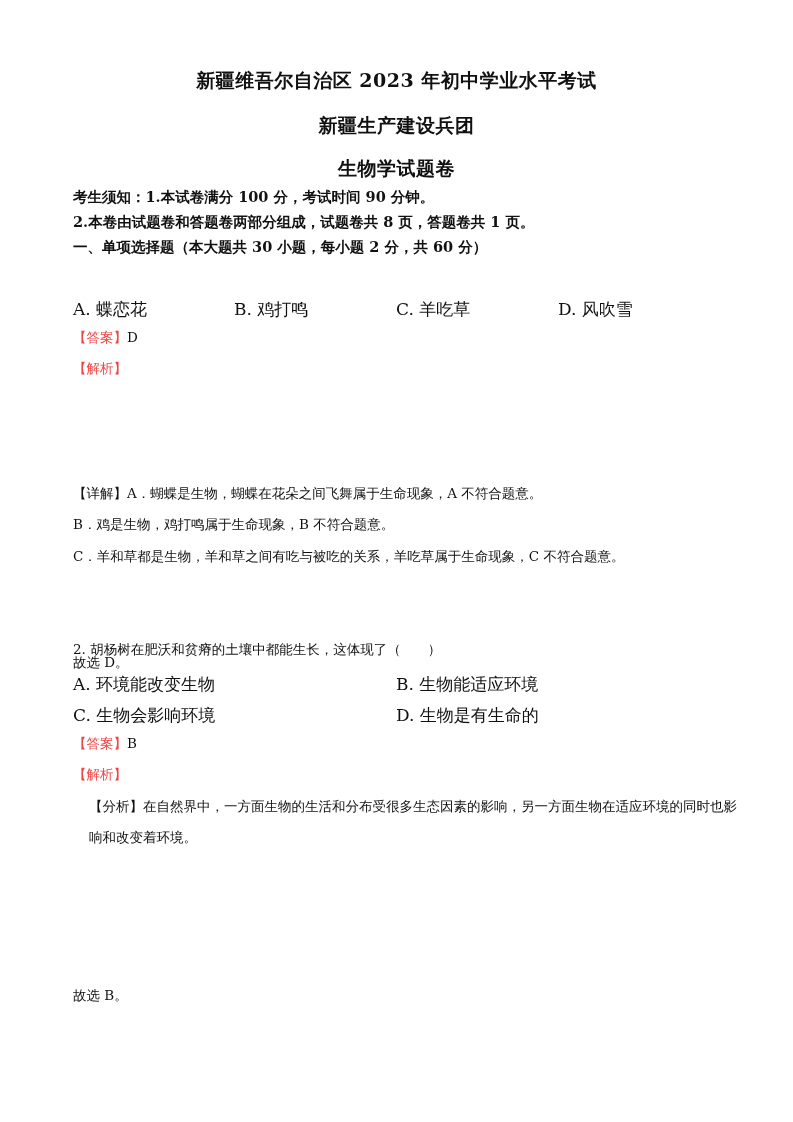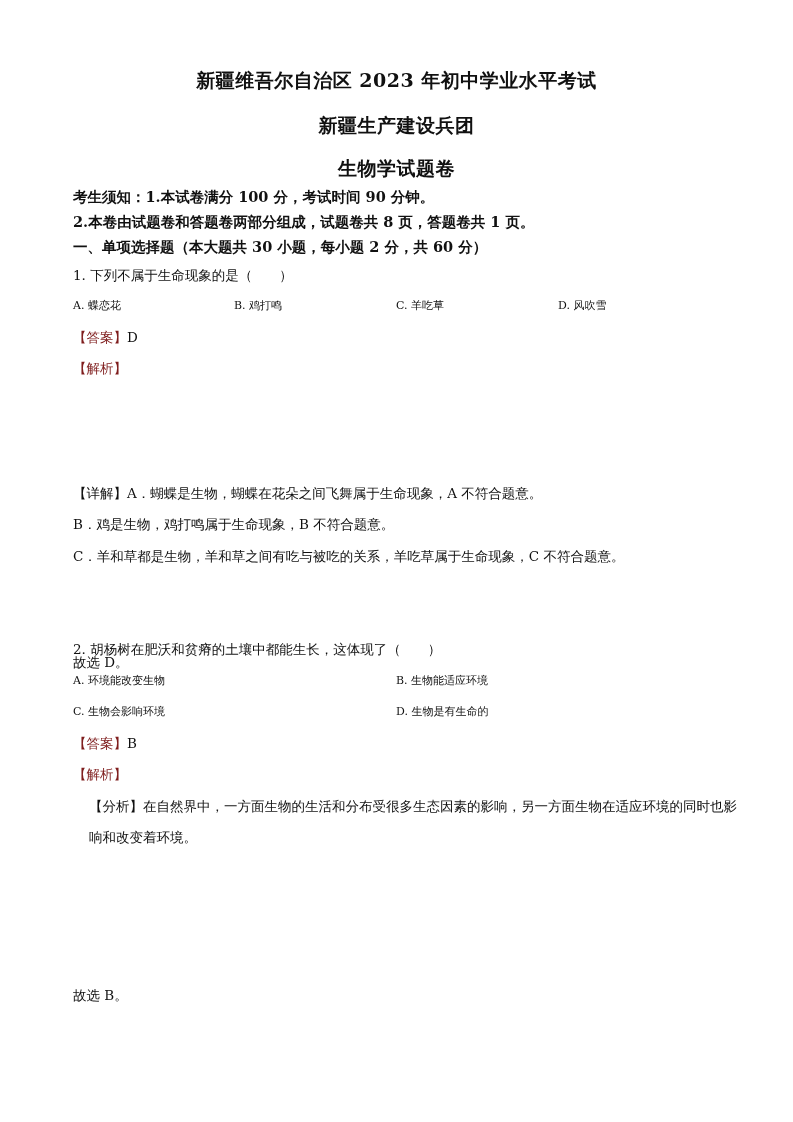--- a/index.html
+++ b/index.html
@@ -3,39 +3,38 @@
 <meta charset="utf-8">
 <style>
   html, body { margin: 0; padding: 0; background: #ffffff; }
   body { width: 793px; height: 1122px; position: relative; overflow: hidden;
          font-family: "DejaVu Serif", "Liberation Serif", serif; color: #111; }
   .page { position: absolute; left: 0; top: 0; width: 739px; height: 1122px; }
   .title { position: absolute; left: 0; width: 793px; text-align: center;
            font-weight: bold; font-size: 19px; letter-spacing: 0.5px; }
   .line { position: absolute; left: 73px; font-size: 13.5px; white-space: nowrap; }
   .bold { font-weight: bold; font-size: 14.5px; }
-  .label { color: #7f1d1d; }
-  .opt { position: absolute; font-size: 11px; white-space: nowrap; }
+  .label { color: #ef4444; }
+  .opt { position: absolute; font-size: 17px; white-space: nowrap; }
   .para { position: absolute; left: 73px; width: 648px; font-size: 13.5px;
           line-height: 31px; text-align: justify; }
 </style>
 </head>
 <body>
 
 <div class="page">
 
   <div class="title" style="top:68px;">新疆维吾尔自治区 2023 年初中学业水平考试</div>
   <div class="title" style="top:113px;">新疆生产建设兵团</div>
   <div class="title" style="top:156px;">生物学试题卷</div>
 
   <div class="line bold" style="top:188px;">考生须知：1.本试卷满分 100 分，考试时间 90 分钟。</div>
   <div class="line bold" style="top:213px;">2.本卷由试题卷和答题卷两部分组成，试题卷共 8 页，答题卷共 1 页。</div>
   <div class="line bold" style="top:238px;">一、单项选择题（本大题共 30 小题，每小题 2 分，共 60 分）</div>
 
-  <div class="line" style="top:267px;">1. 下列不属于生命现象的是（　　）</div>
   <div class="opt" style="left:73px; top:298px;">A. 蝶恋花</div>
   <div class="opt" style="left:234px; top:298px;">B. 鸡打鸣</div>
   <div class="opt" style="left:396px; top:298px;">C. 羊吃草</div>
   <div class="opt" style="left:558px; top:298px;">D. 风吹雪</div>
 
   <div class="line" style="top:329px;">
     <span class="label">【答案】</span><span>D</span>
   </div>
   <div class="line" style="top:360px;">
     <span class="label">【解析】</span>

